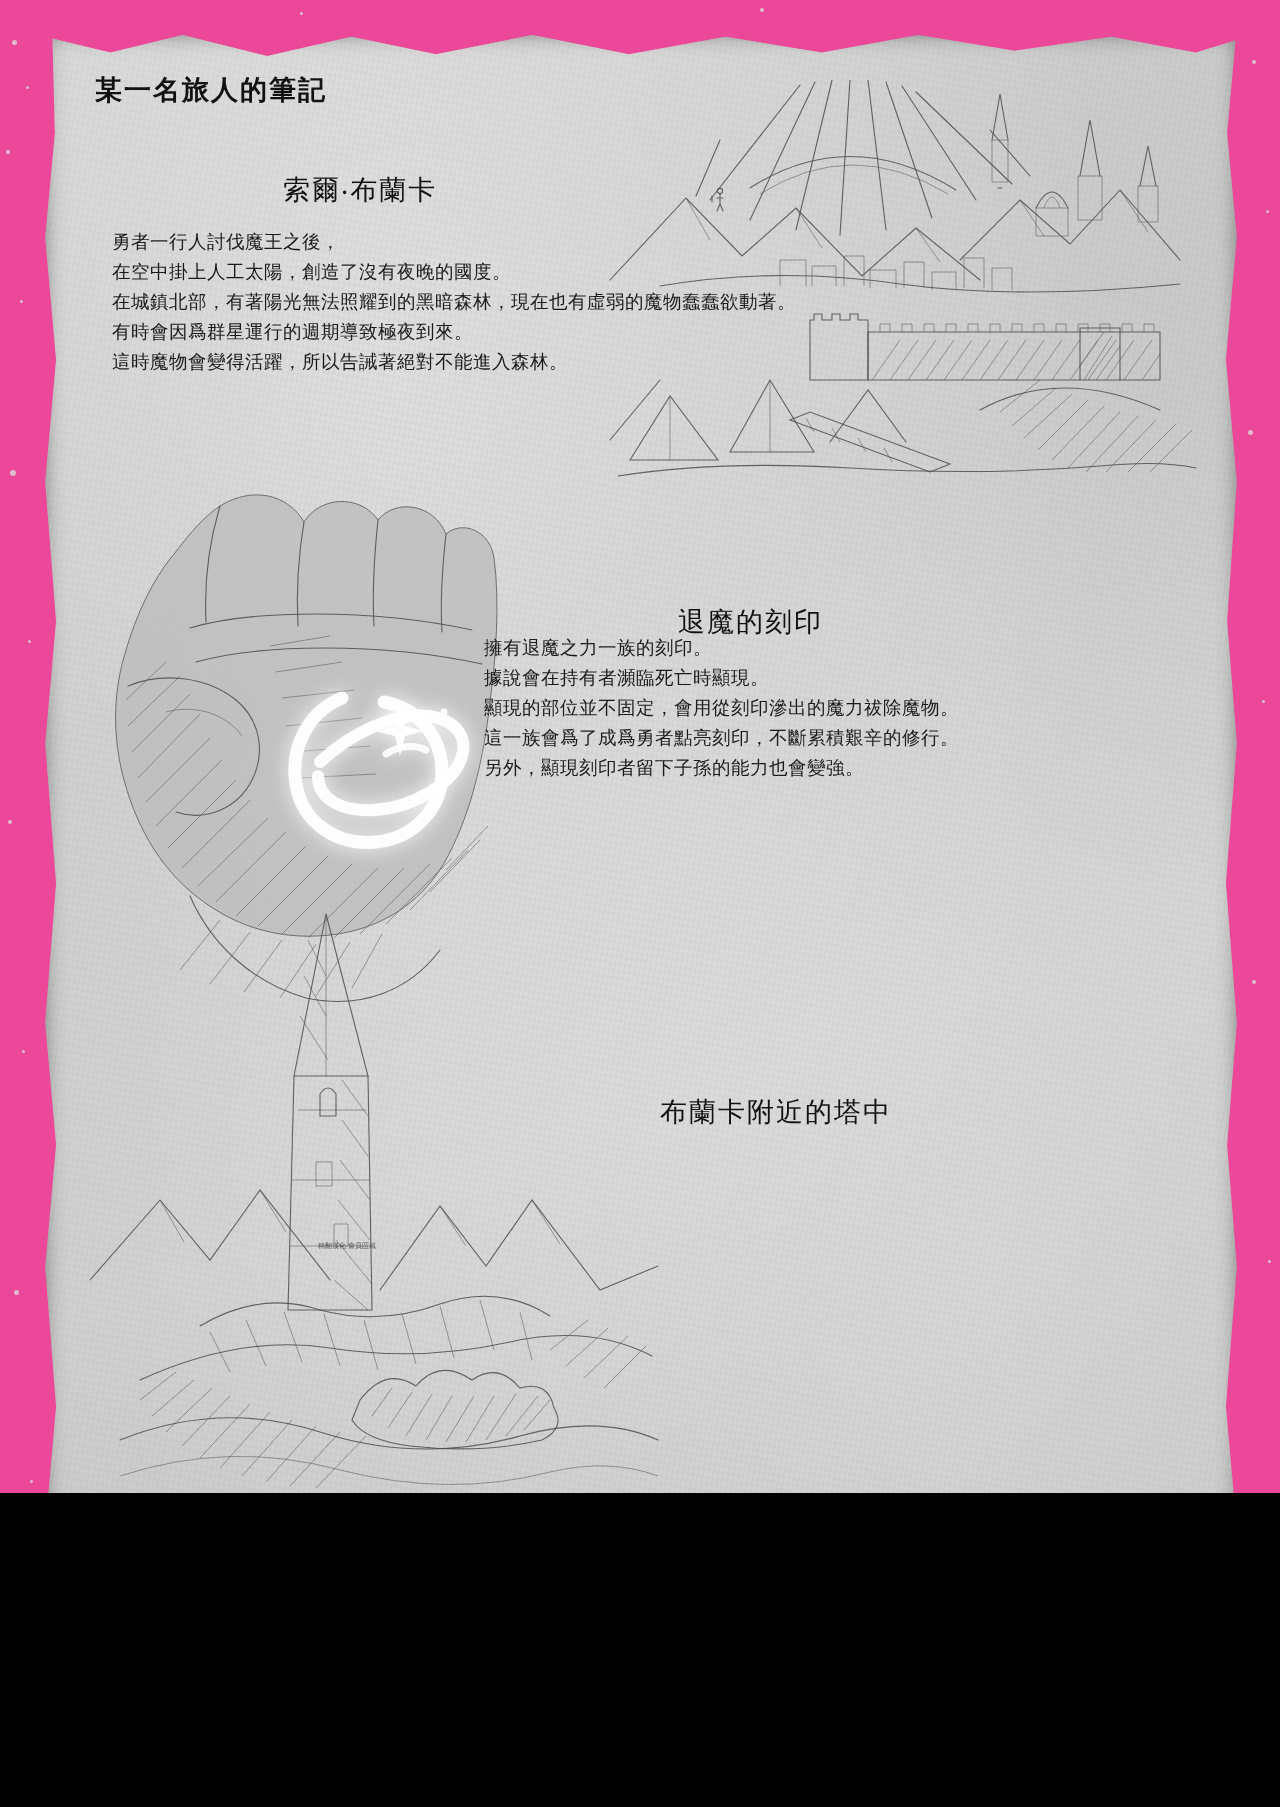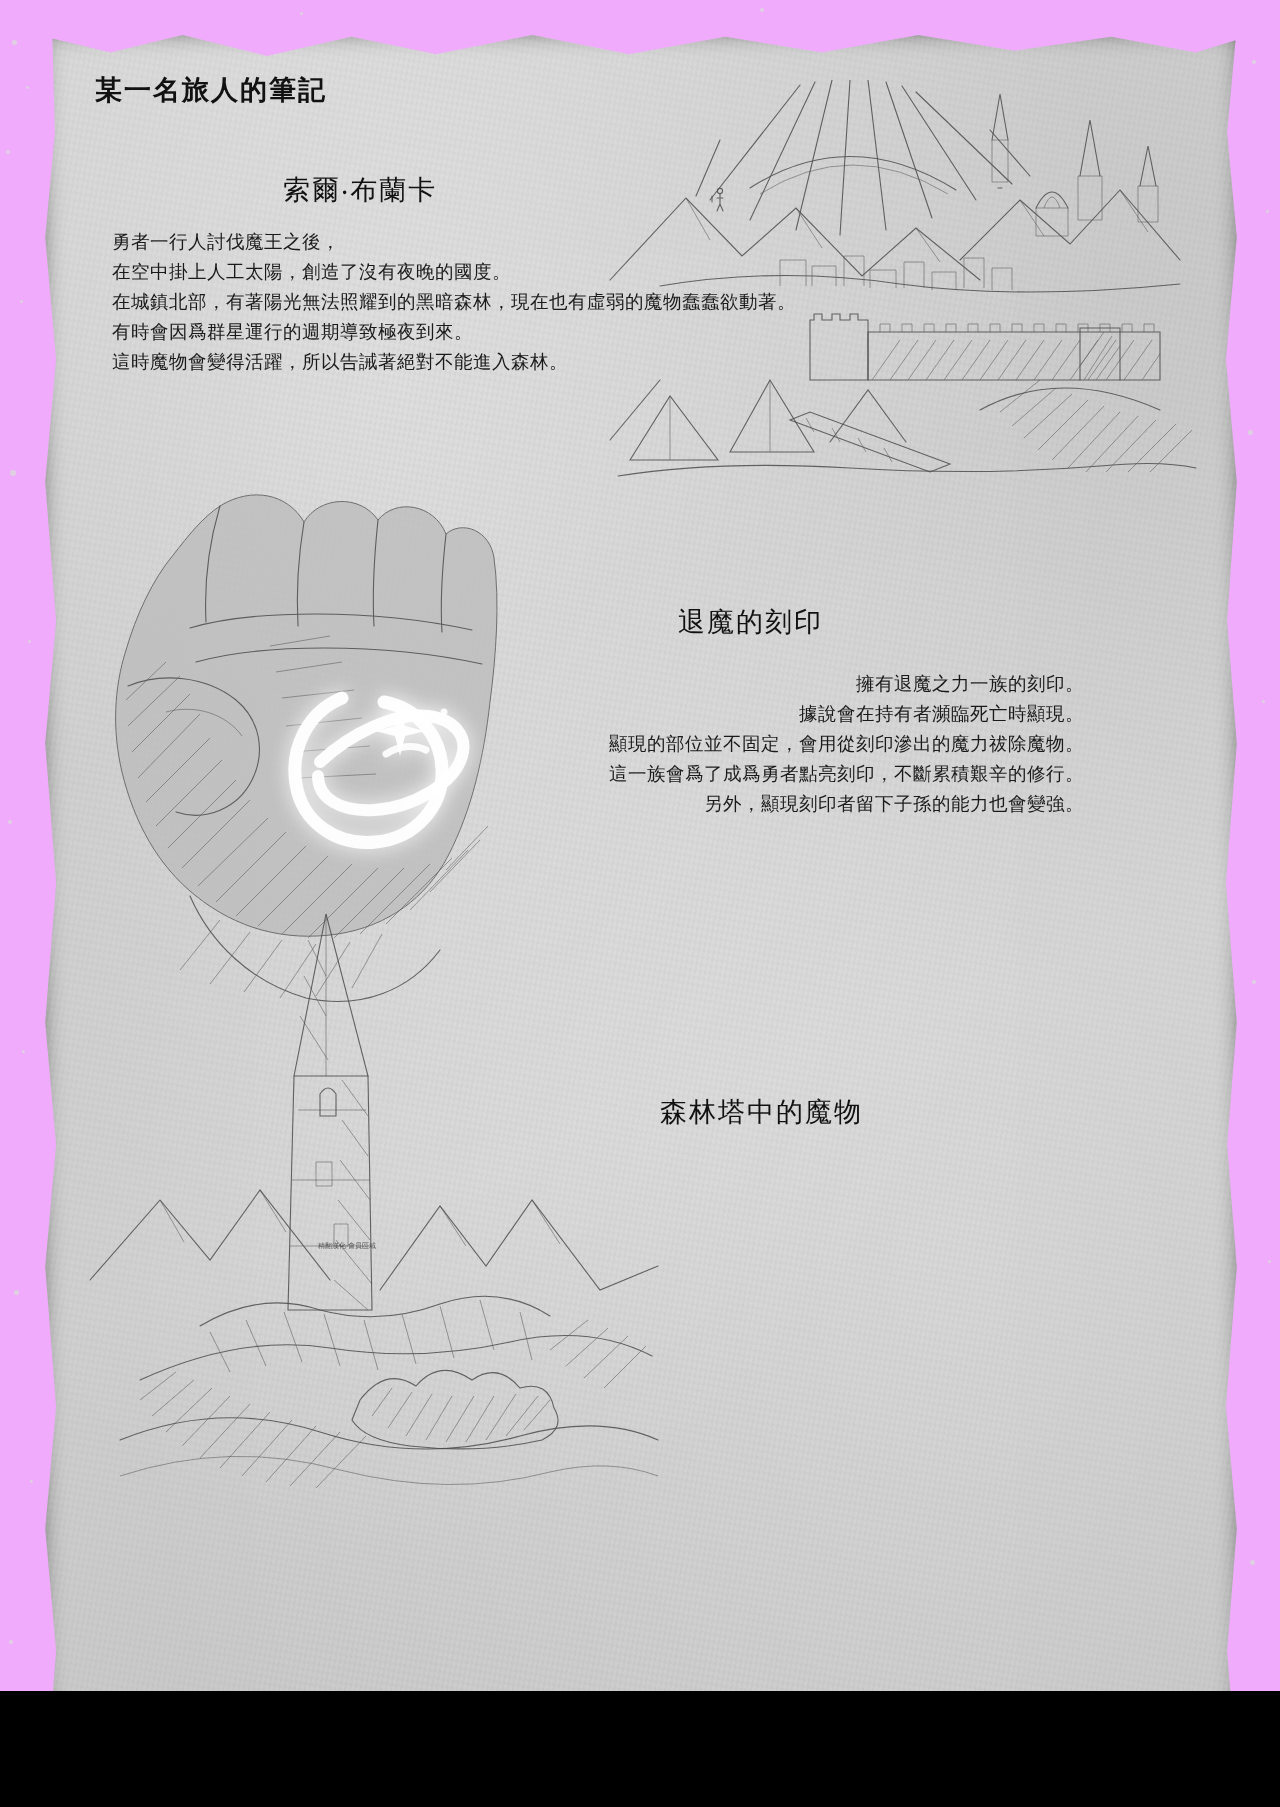--- a/index.html
+++ b/index.html
@@ -10,22 +10,22 @@
   body {
     width: 1280px;
     height: 1807px;
     overflow: hidden;
     font-family: "Liberation Sans", sans-serif;
   }
 
   .page {
     position: relative;
     width: 1280px;
-    height: 1691px;
-    background: #f0abfc;
+    height: 1493px;
+    background: #ec4899;
     overflow: hidden;
   }
 
   
   .sheet {
     position: absolute;
     left: 38px;
     top: 28px;
     width: 1206px;
     height: 1745px;
@@ -414,21 +414,21 @@
   <div class="title">某一名旅人的筆記</div>
 
   <div class="section-head" style="left:283px; top:170px;">索爾‧布蘭卡</div>
   <div class="body-text" style="left:112px; top:227px; width:800px;">勇者一行人討伐魔王之後，
 在空中掛上人工太陽，創造了沒有夜晚的國度。
 在城鎮北部，有著陽光無法照耀到的黑暗森林，現在也有虛弱的魔物蠢蠢欲動著。
 有時會因爲群星運行的週期導致極夜到來。
 這時魔物會變得活躍，所以告誡著絕對不能進入森林。</div>
 
   <div class="section-head" style="left:678px; top:604px;">退魔的刻印</div>
-  <div class="body-text" style="left:484px; top:669px; width:600px;text-align:right;">擁有退魔之力一族的刻印。
+  <div class="body-text" style="left:484px; top:633px; width:600px;">擁有退魔之力一族的刻印。
 據說會在持有者瀕臨死亡時顯現。
 顯現的部位並不固定，會用從刻印滲出的魔力祓除魔物。
 這一族會爲了成爲勇者點亮刻印，不斷累積艱辛的修行。
 另外，顯現刻印者留下子孫的能力也會變強。</div>
 
-  <div class="section-head" style="left:660px; top:1094px;">森林塔中的魔物</div>
+  <div class="section-head" style="left:660px; top:1094px;">布蘭卡附近的塔中</div>
 
 </div>
 
 </body></html>

